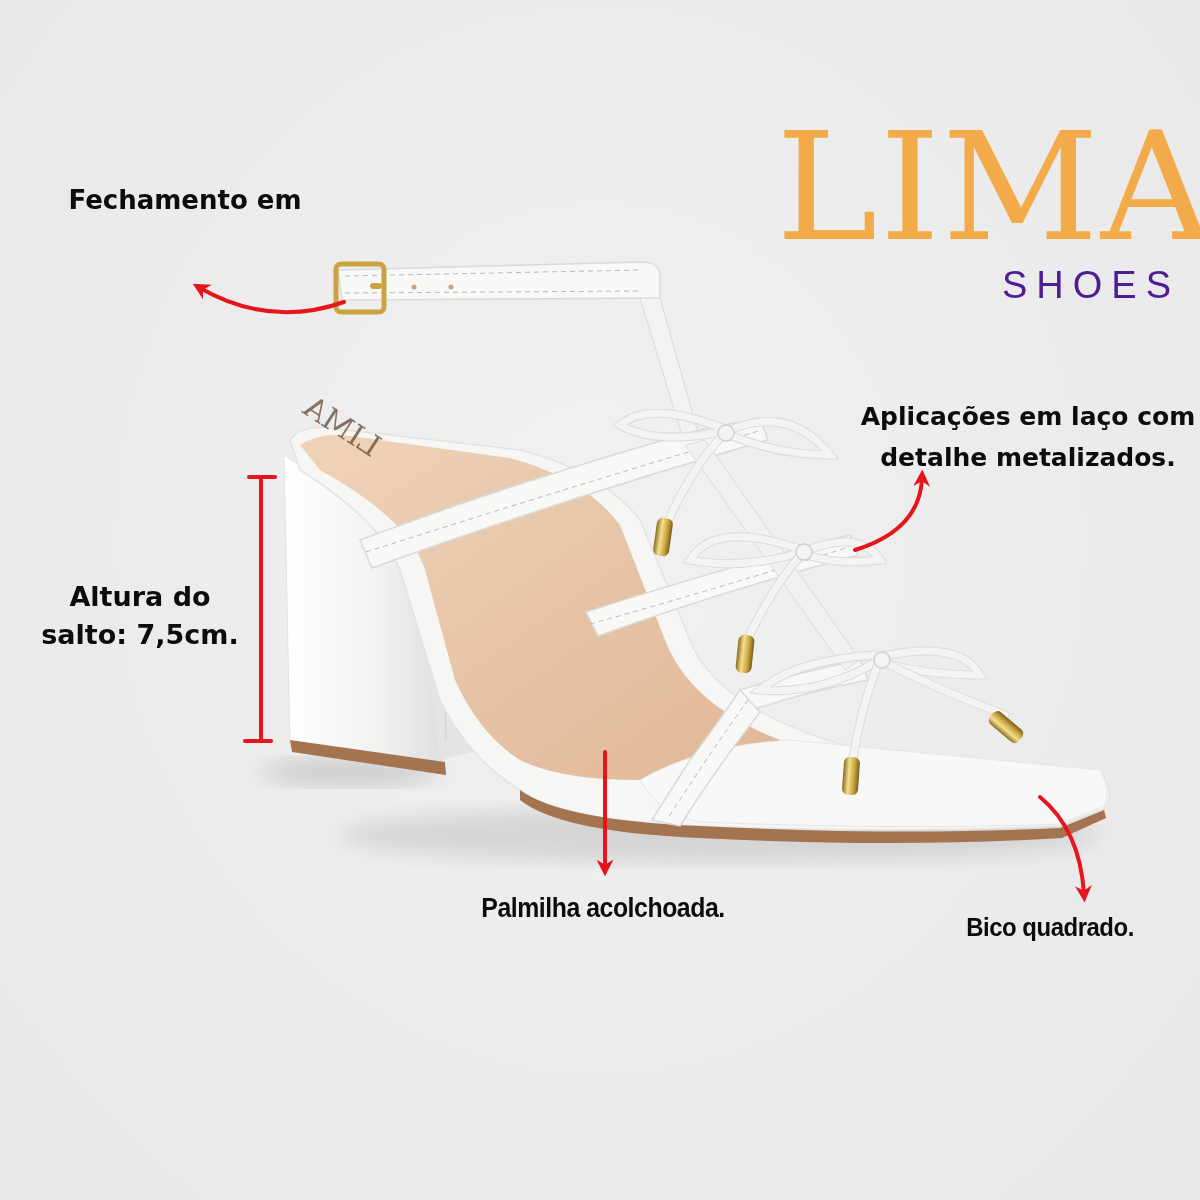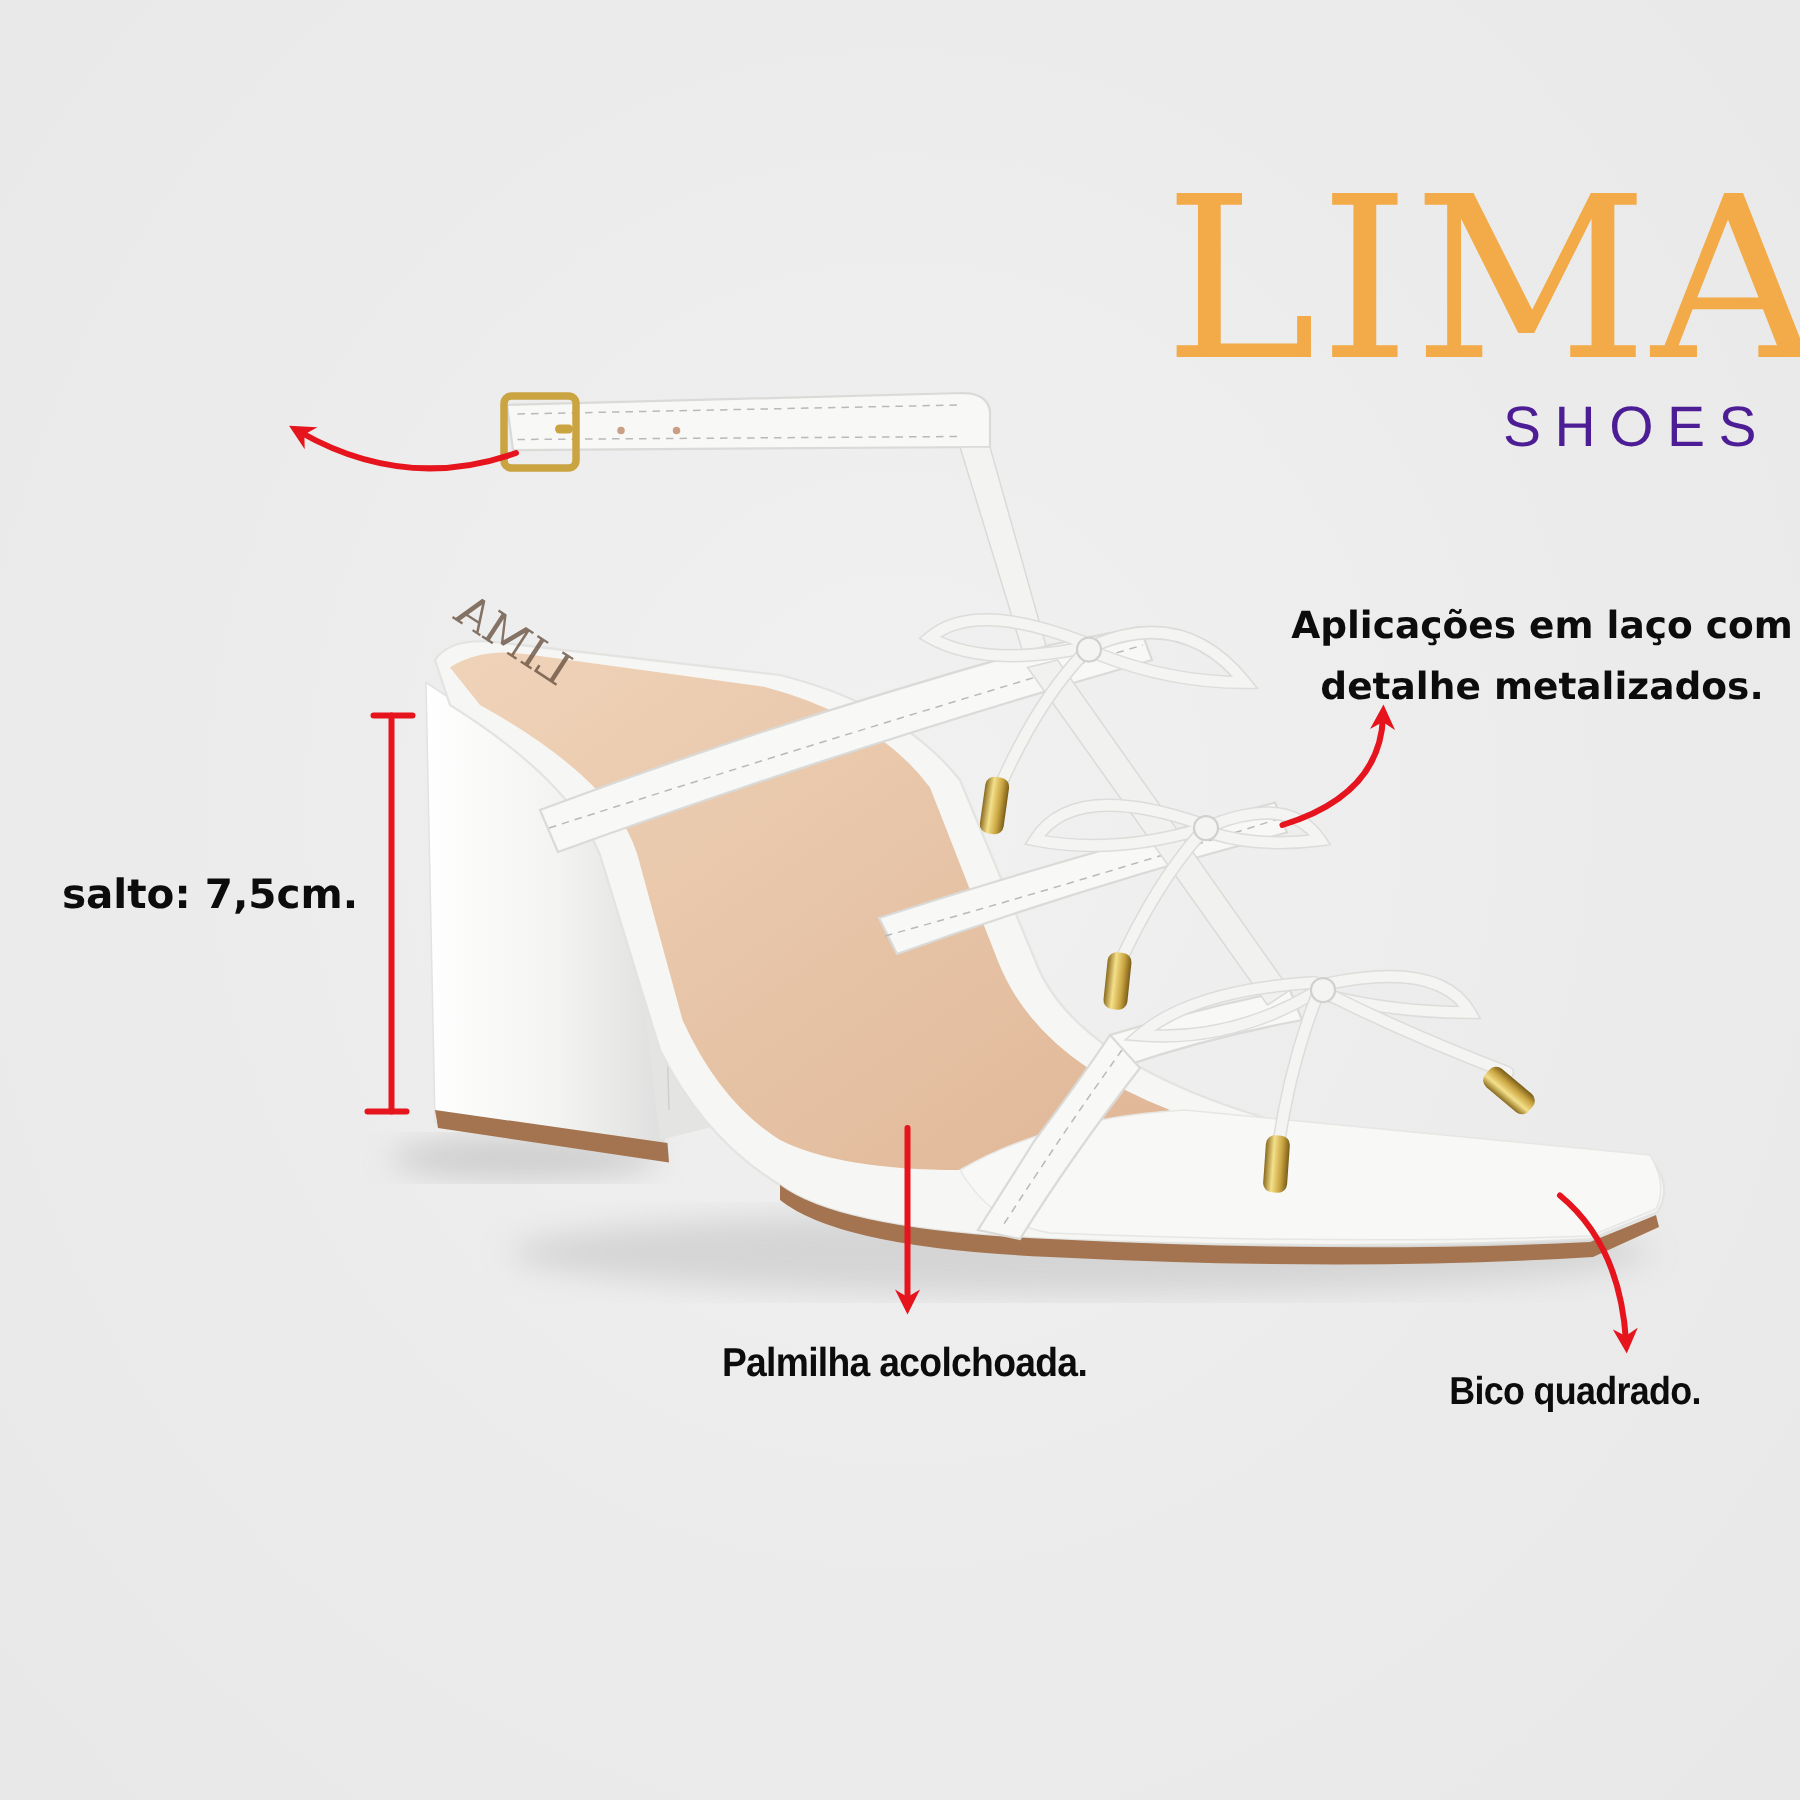--- a/index.html
+++ b/index.html
@@ -151,28 +151,30 @@
 
   <g fill="none" stroke="#e5141d" stroke-width="4" stroke-linecap="round">
     <path d="M344,302 Q270,328 200,288" marker-end="url(#ah)"></path>
     <path d="M855,550 Q920,530 922,478" marker-end="url(#ah)"></path>
     <path d="M605,752 L605,868" marker-end="url(#ah)"></path>
     <path d="M1040,797 Q1080,830 1084,894" marker-end="url(#ah)"></path>
   </g>
 </svg>
 
 <div class="label" id="lbl-fecha">
+  <span>Fechamento em</span>
 </div>
 
 <div class="label" id="lbl-aplic">
   <span>Aplicações em laço com</span>
   <span>detalhe metalizados.</span>
 </div>
 
 <div class="label" id="lbl-altura">
+  <span>Altura do</span>
   <span>salto: 7,5cm.</span>
 </div>
 
 <div class="label" id="lbl-palm">
   <span>Palmilha acolchoada.</span>
 </div>
 
 <div class="label" id="lbl-bico">
   <span>Bico quadrado.</span>
 </div>

